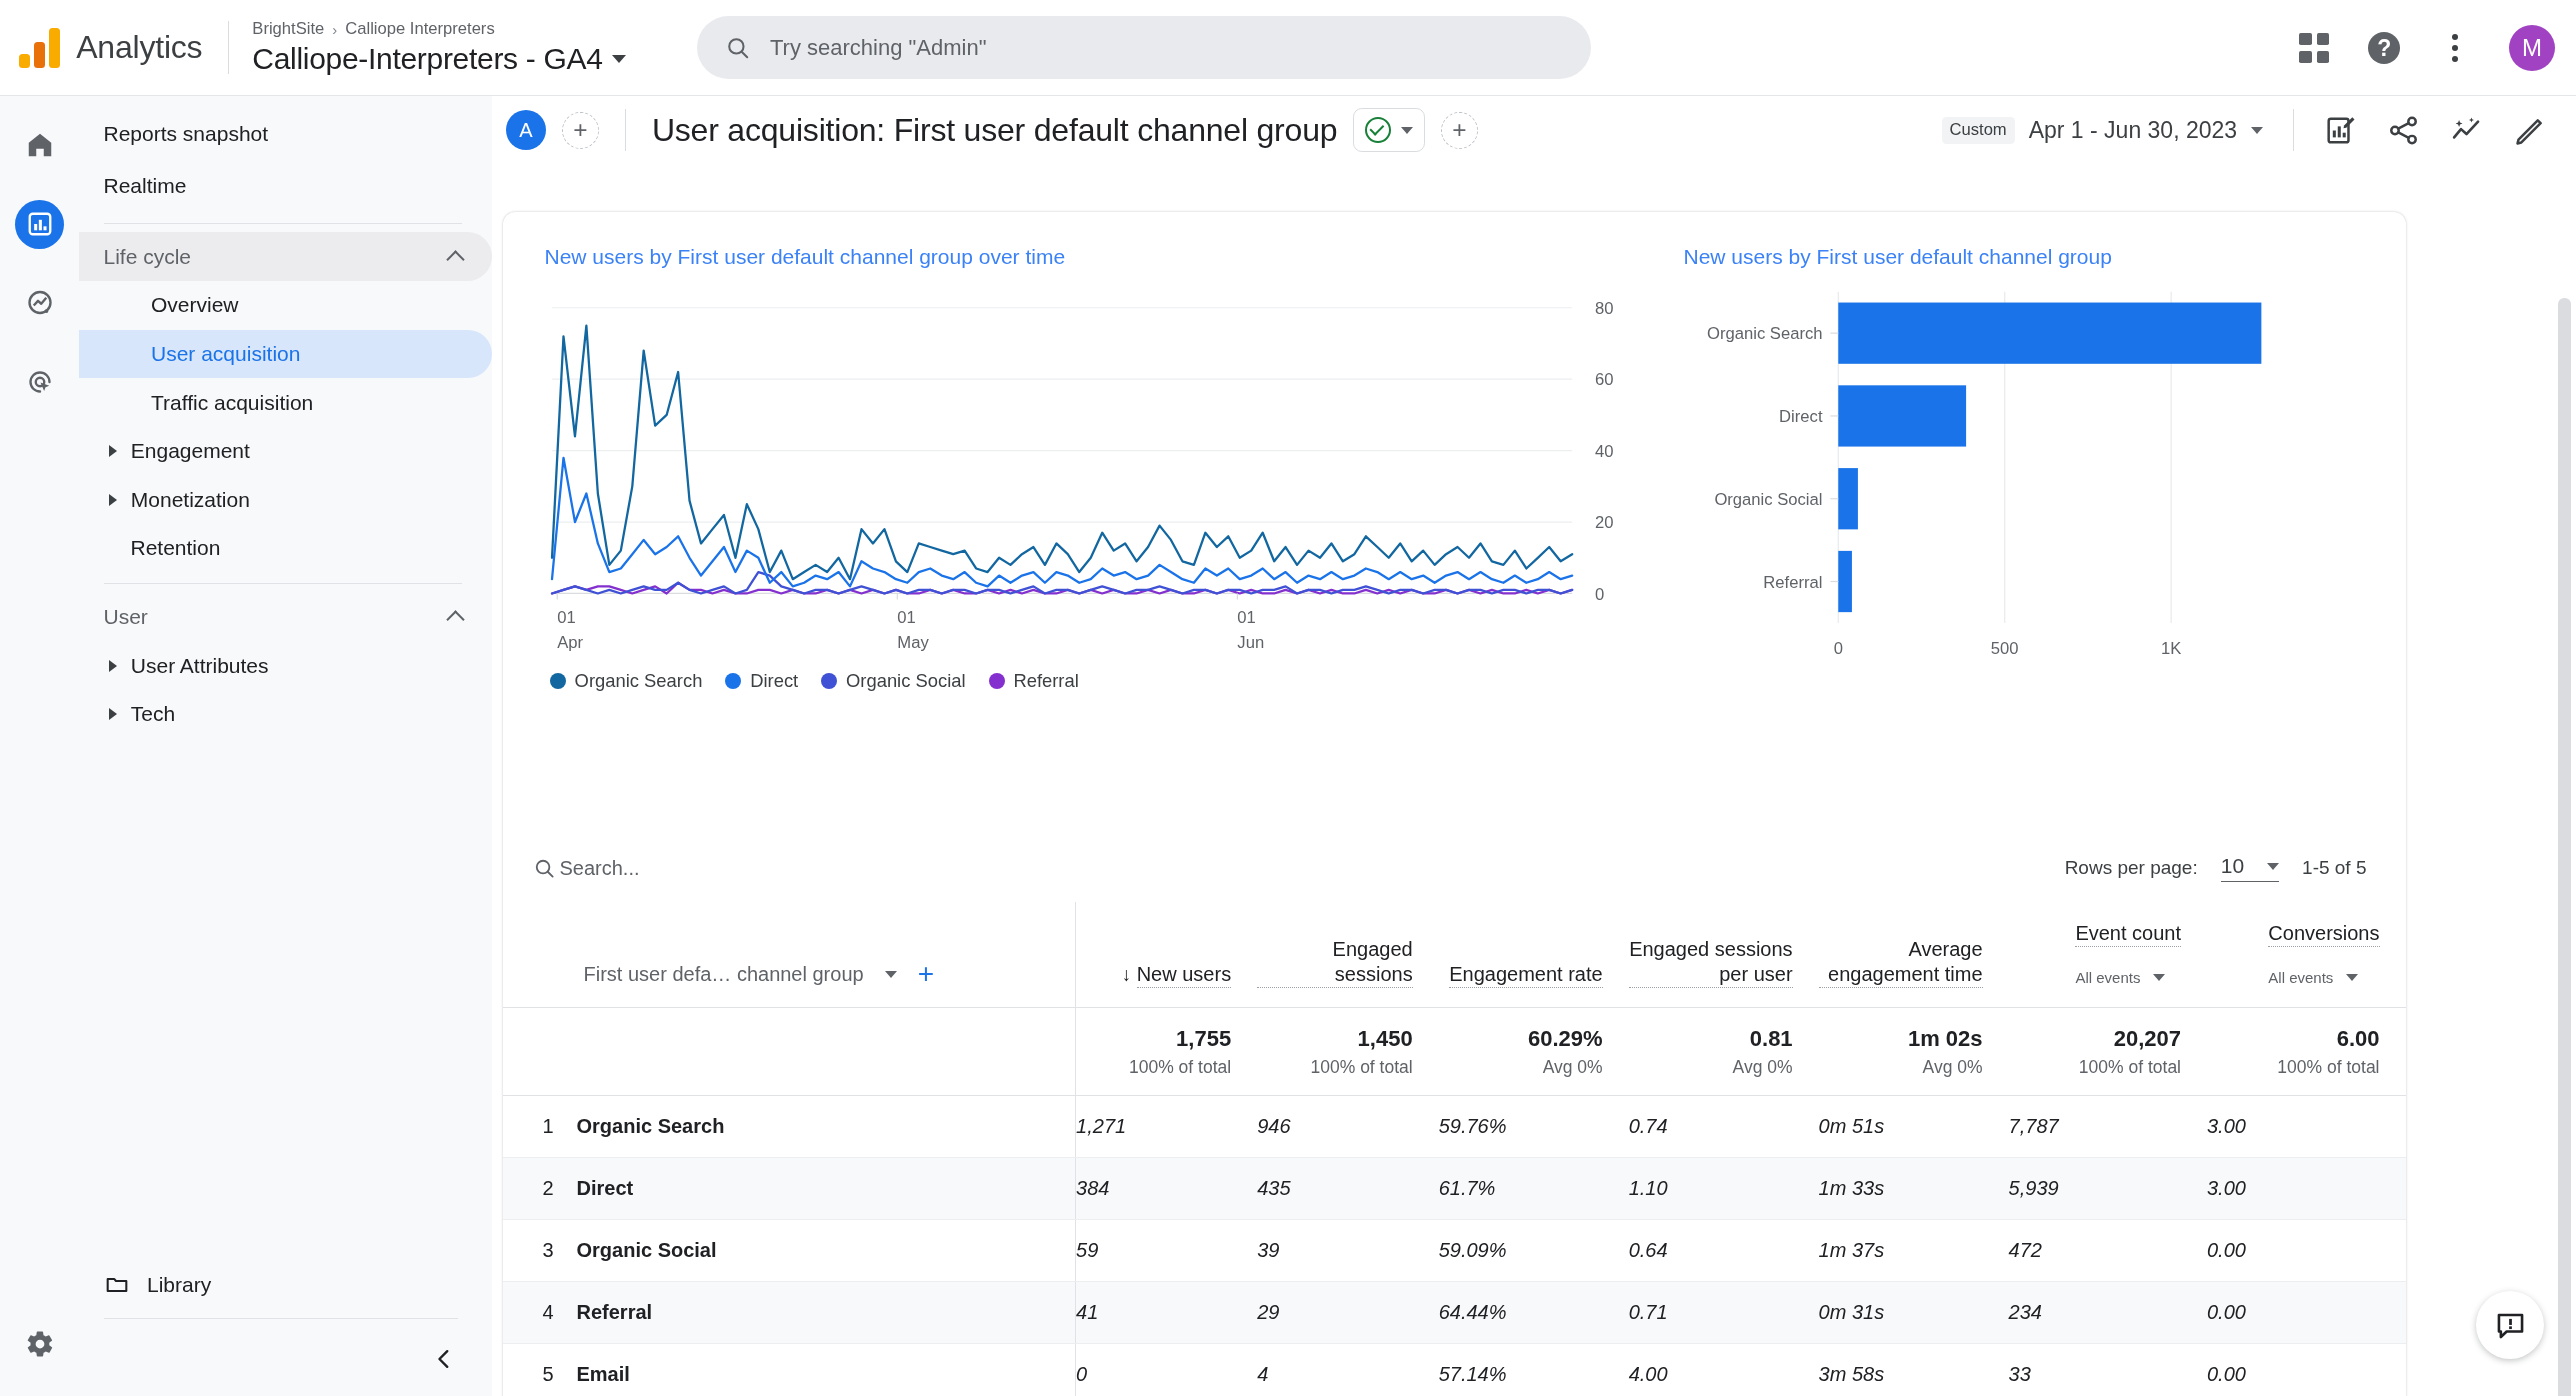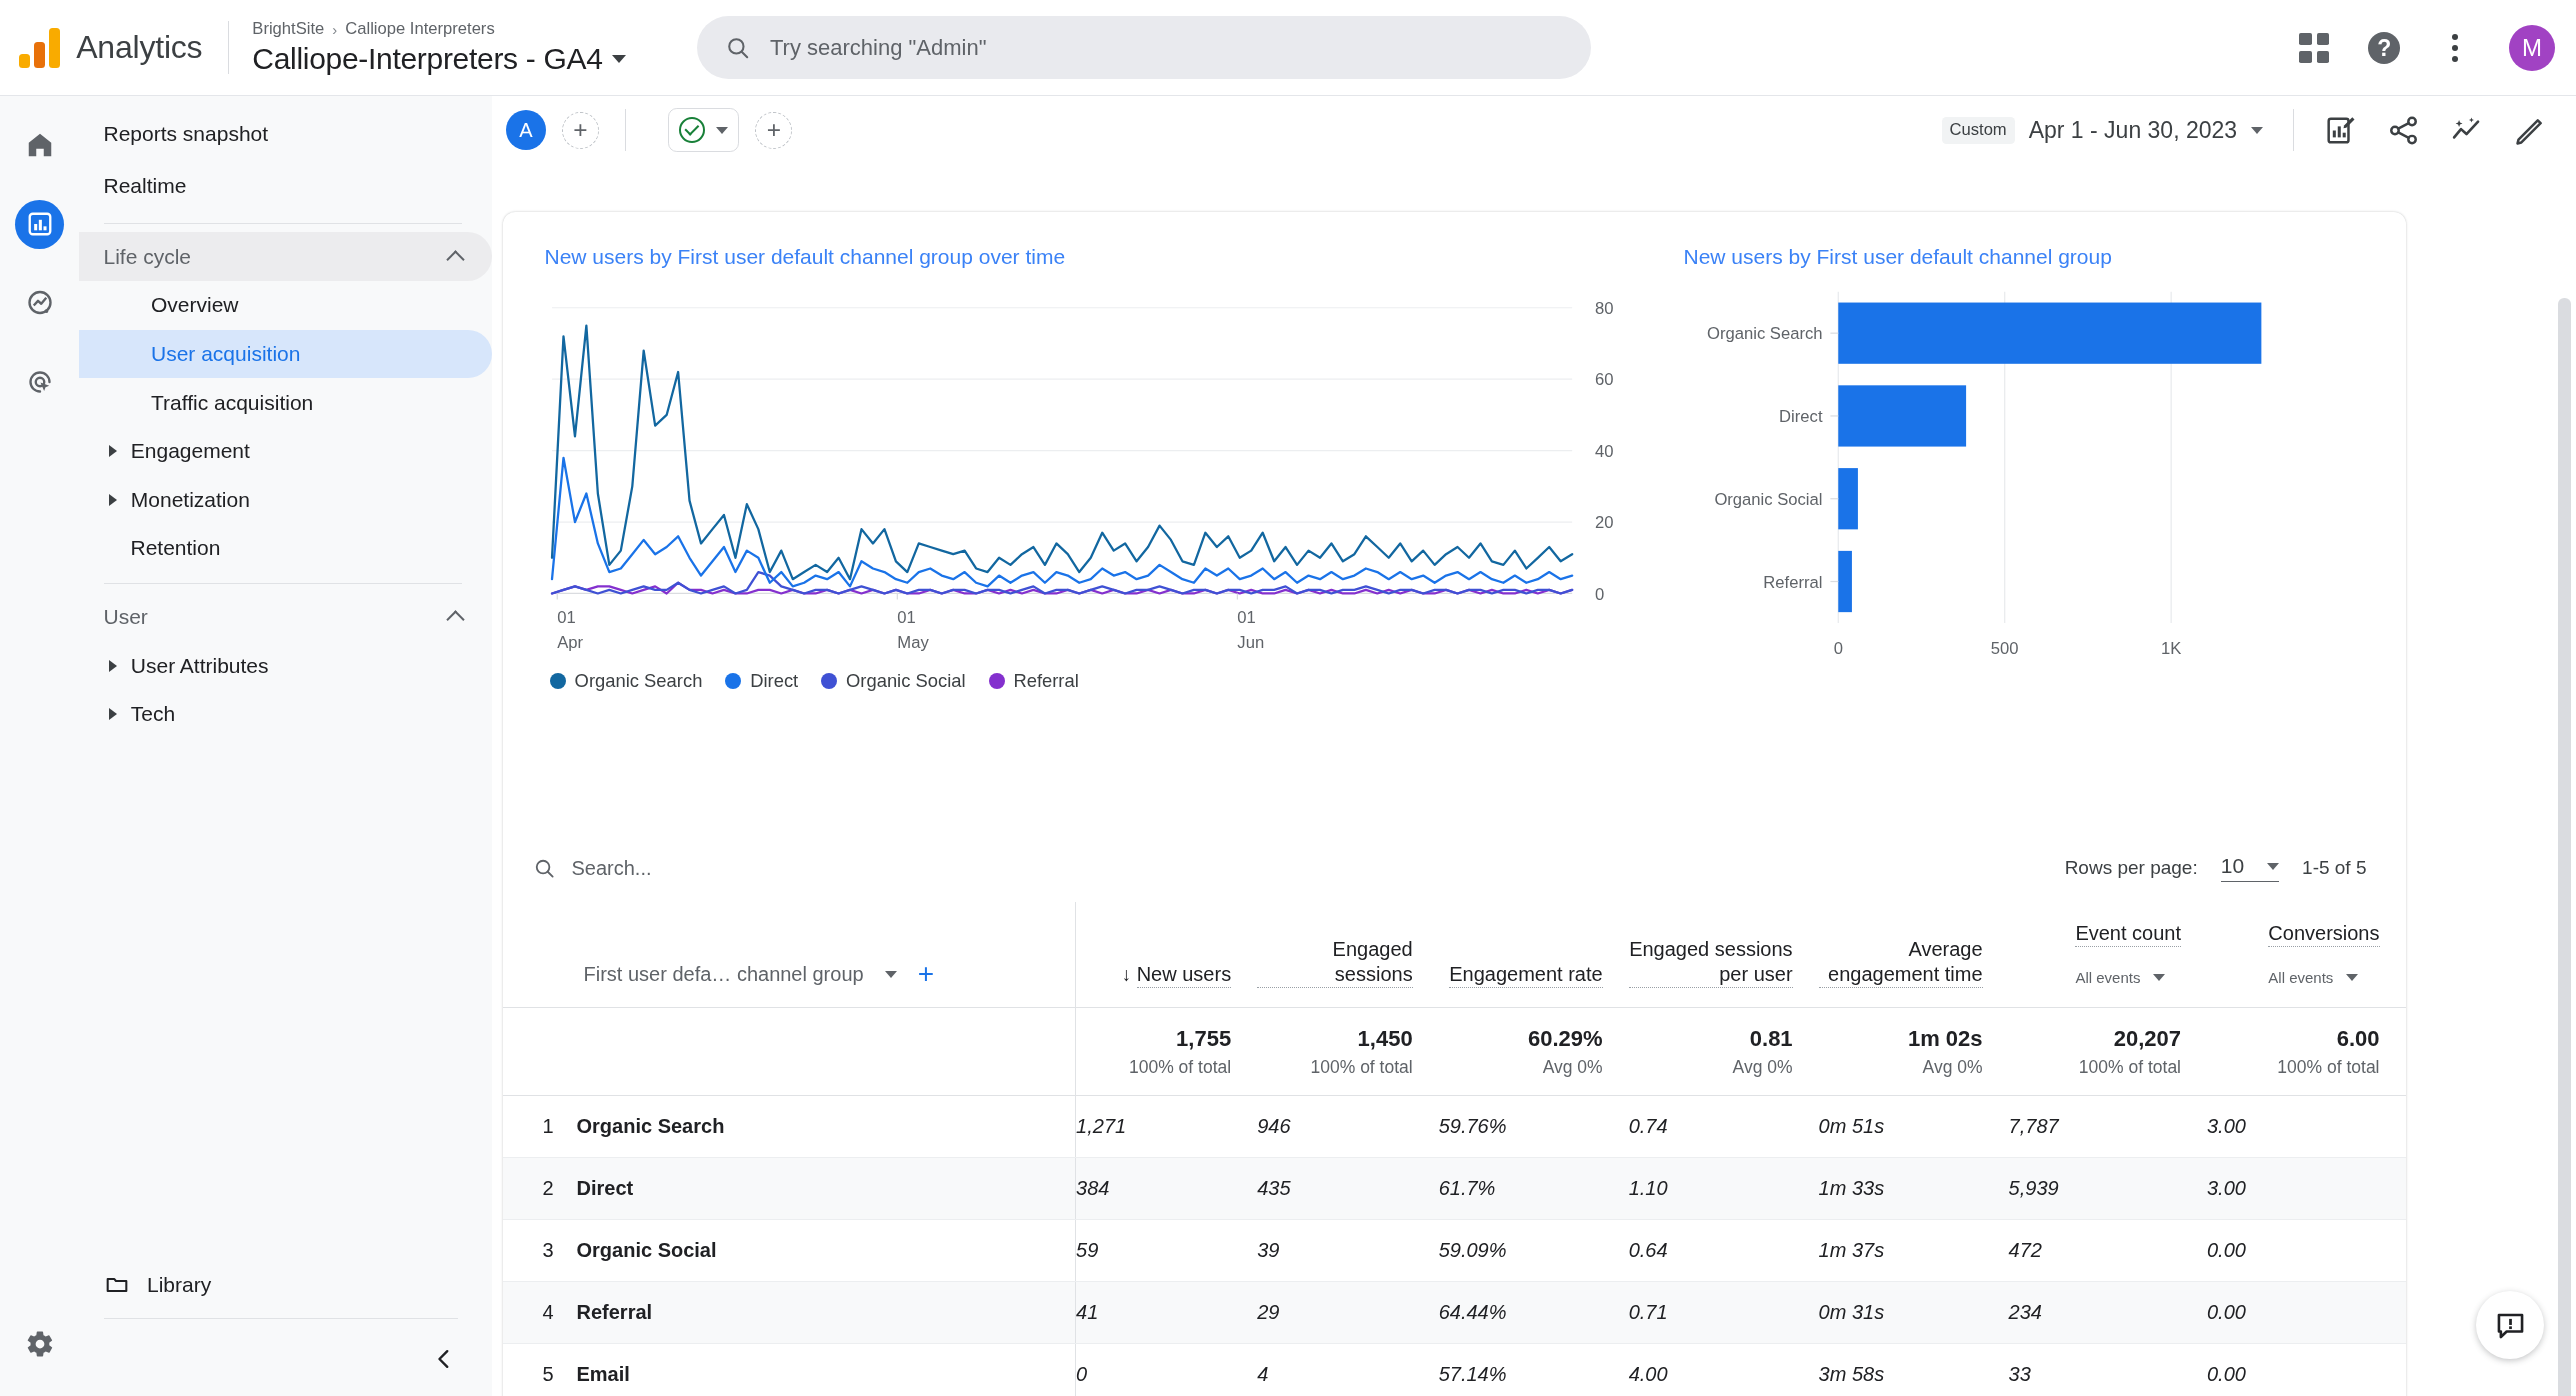--- a/index.html
+++ b/index.html
@@ -137,21 +137,21 @@
 
   .lchart { position: absolute; left: 42px; top: 33px; width: 1078px; }
   .bchart { position: absolute; left: 1181px; top: 33px; width: 701px; }
   .axis-lbl { font-size: 19px; fill: #5f6368; font-family: "Liberation Sans", sans-serif; }
   .legend { display: flex; gap: 23px; margin-top: 12.3px; padding-left: 5.3px; }
   .legend-item { display: flex; align-items: center; gap: 8.8px; font-size: 18.4px; color: #3c4043; cursor: pointer; }
   .legend-dot { width: 16px; height: 16px; border-radius: 50%; display: block; }
 
   
   .tbl-toolbar { position: absolute; left: 0; top: 622px; width: 1903px; height: 68px; display: flex; align-items: center; }
-  .tsearch { display: flex; align-items: center; gap: 16px; margin-left: 30px; cursor: text; }
+  .tsearch { display: flex; align-items: center; gap: 4px; margin-left: 30px; cursor: text; }
   .tsearch span { font-size: 20px; color: #5f6368; }
   .rows-per { margin-left: auto; display: flex; align-items: center; gap: 23px; padding-right: 39px; }
   .rows-per .lbl { font-size: 19px; color: #3c4043; }
   .rows-sel { display: flex; align-items: center; gap: 23px; border-bottom: 1.4px solid #5f6368; padding-bottom: 2.6px; cursor: pointer; }
   .rows-sel .v { font-size: 21px; color: #3c4043; }
   .pag { font-size: 19px; color: #3c4043; }
 
   table.gt { position: absolute; left: 0; top: 690px; width: 1903px; border-collapse: collapse; table-layout: fixed; }
   table.gt th, table.gt td { font-size: 20px; color: #202124; font-weight: 400; }
   .th-dim { text-align: left; padding: 19px 0 19px 81px; vertical-align: bottom; border-bottom: 0.9px solid #e0e2e5; }
@@ -325,20 +325,21 @@
     </svg>
   </div>
 </div>
 
 <div class="main">
 
   <div class="rpt-header">
     <div class="chip-a">A</div>
     <div class="dash-plus">+</div>
     <div class="vsep"></div>
+    <div class="rpt-title">User acquisition: First user default channel group</div>
     <div class="badge-ok">
       <div class="check-circ"></div>
       <div class="tiny-caret"></div>
     </div>
     <div class="dash-plus">+</div>
 
     <div class="hdr-right">
       <div class="daterange">
         <span class="custom-pill">Custom</span>
         <span>Apr 1 - Jun 30, 2023</span>

